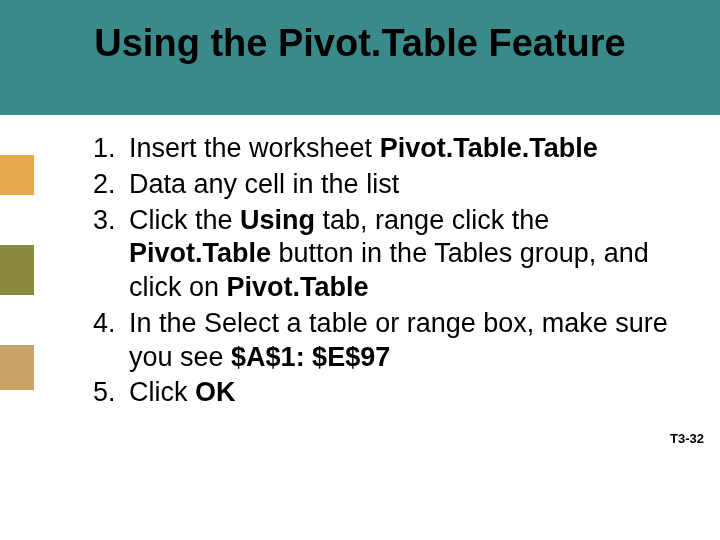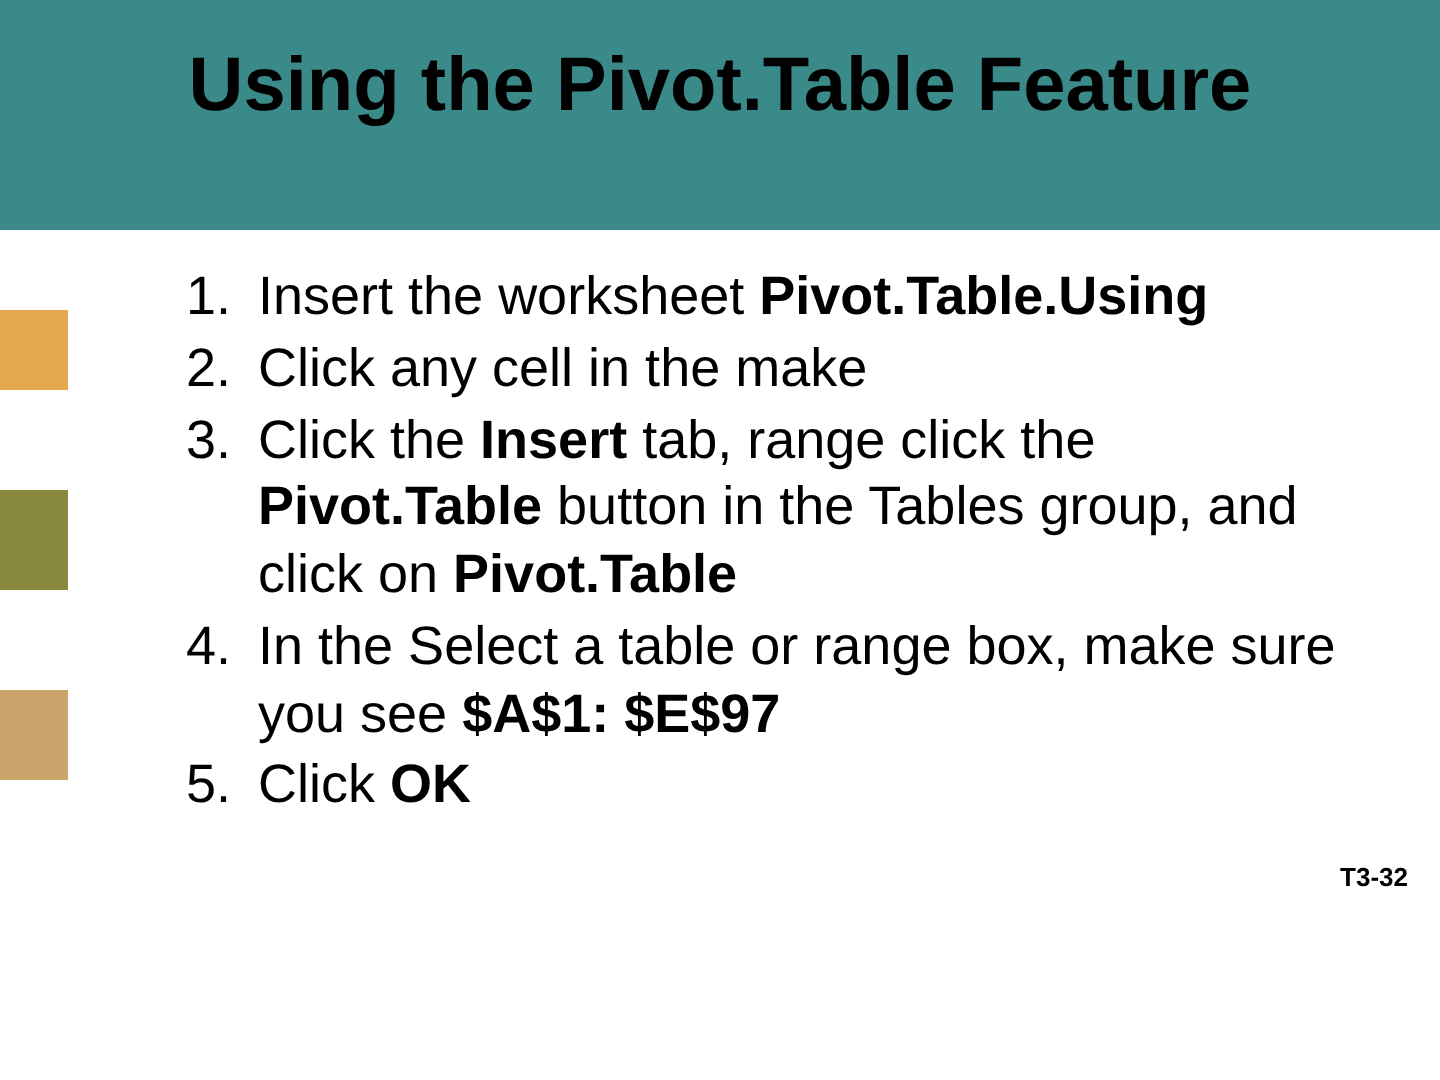--- a/index.html
+++ b/index.html
@@ -94,27 +94,27 @@
     <div class="block b-orange"></div>
     <div class="block b-white2"></div>
     <div class="block b-olive"></div>
     <div class="block b-white3"></div>
     <div class="block b-tan"></div>
   </div>
 
   <div class="content">
     <ol class="steps">
       <li>
-        <span>Insert the worksheet </span><span class="b">Pivot.Table.Using</span>
+        <span>Insert the worksheet </span><span class="b">Pivot.Table.Table</span>
       </li>
       <li>
-        <span>Click any cell in the make</span>
+        <span>Data any cell in the list</span>
       </li>
       <li>
-        <span>Click the </span><span class="b">Insert</span><span> tab, range click the </span><span class="b">Pivot.Table</span><span> button in the Tables group, and click on </span><span class="b">Pivot.Table</span>
+        <span>Click the </span><span class="b">Using</span><span> tab, range click the </span><span class="b">Pivot.Table</span><span> button in the Tables group, and click on </span><span class="b">Pivot.Table</span>
       </li>
       <li>
         <span>In the Select a table or range box, make sure you see </span><span class="b">$A$1: $E$97</span>
       </li>
       <li>
         <span>Click </span><span class="b">OK</span>
       </li>
     </ol>
   </div>
 

